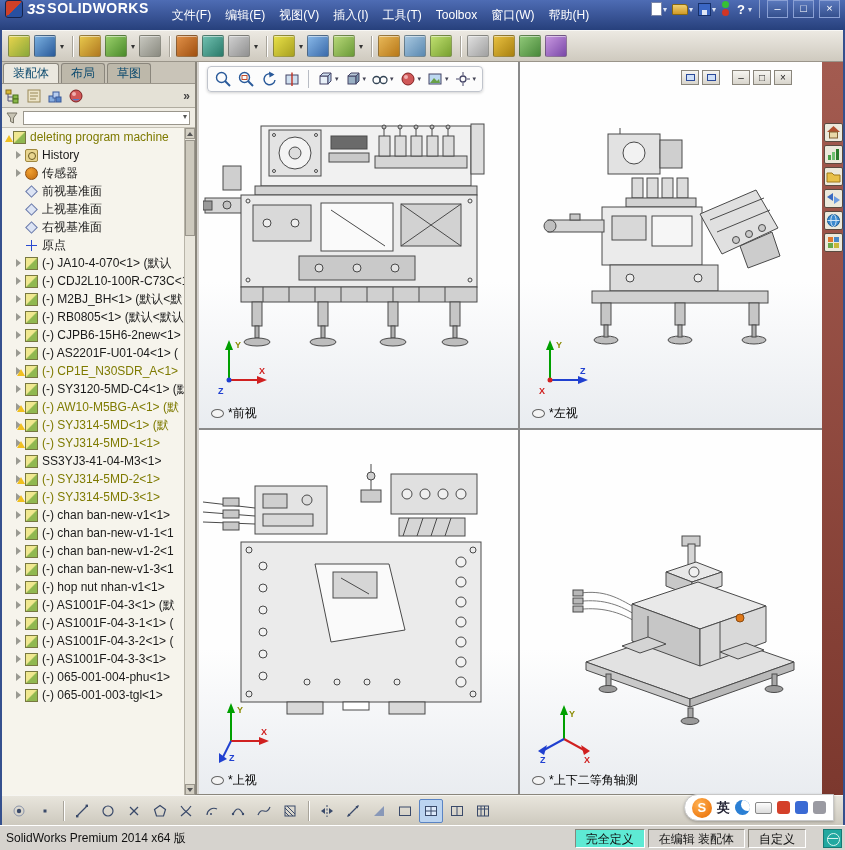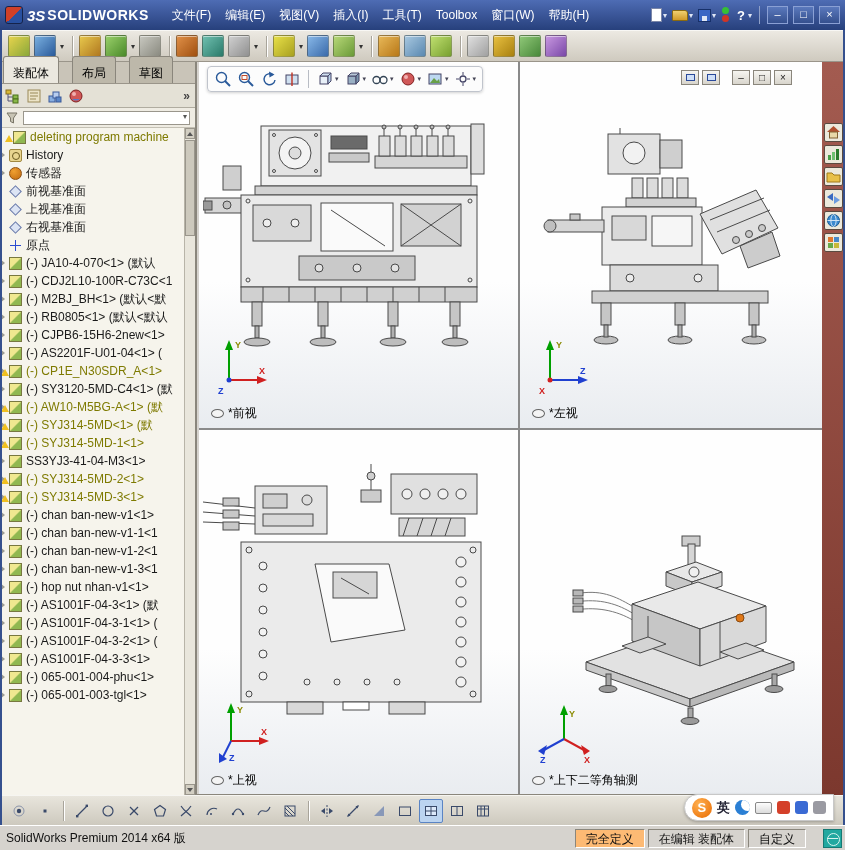--- a/index.html
+++ b/index.html
@@ -1,20 +1,20 @@
 <!DOCTYPE html>
 <html><head>
 <meta charset="utf-8">
 <style>
 *{margin:0;padding:0;box-sizing:border-box}
 html,body{width:845px;height:850px;overflow:hidden}
 body{position:relative;font-family:"Liberation Sans",sans-serif;background:#d6d3ce;font-size:12px}
 
 
-.titlebar{position:absolute;left:0;top:0;width:845px;height:30px;background:linear-gradient(#4e6cb4,#27407c);display:flex;align-items:center;color:#fff;z-index:60}
+.titlebar{position:absolute;left:0;top:0;width:845px;height:30px;background:linear-gradient(#4e6cb4,#27407c);display:flex;align-items:flex-start;color:#fff;z-index:60}
 .app-icon{width:18px;height:18px;margin:0 4px 0 5px;border-radius:3px;background:linear-gradient(135deg,#d04028 50%,#2850a0 50%);border:1px solid #15234a}
 .logo-mark{font-style:italic;font-weight:bold;font-size:15px;margin-right:2px}
 .logo-text{font-weight:bold;font-size:14px;letter-spacing:.5px;margin-right:16px}
 .menus{display:flex;height:100%;align-items:center}
 .menu-item{padding:0 7px;height:22px;line-height:22px;cursor:default;white-space:nowrap}
 .tb-right{margin-left:auto;display:flex;align-items:center;gap:5px;margin-right:5px}
 .q-btn{display:flex;align-items:center;gap:1px}
 .q-caret{font-size:8px;color:#dfe6f5}
 .q-new{width:11px;height:14px;background:#fff;border:1px solid #7a86a8}
 .q-open{width:16px;height:11px;background:linear-gradient(#f0d070,#d09a28);border:1px solid #8a6a10;border-radius:1px 3px 1px 1px}
@@ -31,29 +31,29 @@
 .toolbar-main{position:absolute;left:0;top:30px;width:845px;height:32px;background:linear-gradient(#ece9e2,#cfcabf);border-top:1px solid #f8f7f4;border-bottom:1px solid #9a958a;display:flex;align-items:center;padding:0 8px;gap:4px}
 .t2-icon{width:22px;height:22px;border:1px solid rgba(90,90,80,.45);border-radius:2px;position:relative;box-shadow:inset 0 1px 0 rgba(255,255,255,.5)}
 .t2-icon[data-caret="true"]{margin-right:8px}
 .t2-icon[data-caret="true"]::after{content:"▾";position:absolute;right:-9px;top:6px;font-size:8px;color:#333}
 .t2-icon[data-gap="true"]{margin-left:11px}
 .t2-icon[data-gap="true"]::before{content:"";position:absolute;left:-8px;top:0;width:1px;height:21px;background:#a8a49a;box-shadow:1px 0 0 #fff}
 
 
 .left-panel{position:absolute;left:0;top:62px;width:197px;height:733px;background:#f3f1e9;border-right:2px solid #8a867c;z-index:10}
 .lp-tabs{height:22px;background:#c9c4b8;display:flex;align-items:flex-end;padding:2px 0 0 3px;border-bottom:1px solid #9a958a}
-.lp-tab{font-size:12px;padding:8px 9px 1px;border:1px solid #8a867c;border-bottom:none;background:#bdb8aa;margin-right:13px;border-radius:3px 3px 0 0;color:#000000}
+.lp-tab{font-size:12px;padding:1px 9px 1px;border:1px solid #8a867c;border-bottom:none;background:#bdb8aa;margin-right:2px;border-radius:3px 3px 0 0;color:#0c4a6e}
 .lp-tab[data-active="true"]{background:#ebe8df}
 .lp-icons{height:24px;display:flex;align-items:center;gap:5px;padding:2px 5px;background:#e4e1d6;border-bottom:1px solid #b0aca0}
 .lp-overflow{margin-left:auto;color:#444;font-weight:bold}
 .lp-filter{height:20px;display:flex;align-items:center;gap:4px;padding:2px 5px;border-bottom:1px solid #c4c0b4;background:#efece3}
 .filter-box{flex:1;height:14px;border:1px solid #9a968c;background:#fff;position:relative}
 .filter-box::after{content:"▾";position:absolute;right:2px;top:0;font-size:8px;color:#555}
 .lp-tree{position:absolute;left:0;right:11px;top:66px;bottom:0;background:#f6f4ec;overflow:hidden}
-.tree-row{height:18px;display:flex;align-items:center;white-space:nowrap;overflow:hidden}
+.tree-row{height:18px;display:flex;align-items:center;padding-left:16px;white-space:nowrap;overflow:hidden}
 .tree-row[data-root="true"]{padding-left:4px}
 .arrow{width:0;height:0;border-top:4px solid transparent;border-bottom:4px solid transparent;border-left:5px solid #9a9a92;margin-right:4px;flex:none}
 .tree-row:not([data-arrow="true"]) .arrow{border-left-color:transparent}
 .tico{width:13px;height:13px;margin-right:4px;position:relative;flex:none}
 .tlabel{color:#1a1a1a;font-size:12px}
 .tree-row[data-color="olive"] .tlabel{color:#7e7a00}
 .tree-row[data-icon="asm"] .tico{background:linear-gradient(135deg,#f0e890 45%,#90b850 55%);border:1px solid #787840}
 .tree-row[data-warn="true"] .tico::before{content:"";position:absolute;left:-9px;top:3px;width:0;height:0;border-left:4px solid transparent;border-right:4px solid transparent;border-bottom:7px solid #f0c020}
 .tree-row[data-icon="history"] .tico{background:#e8d590;border:1px solid #a08840;border-radius:2px}
 .tree-row[data-icon="history"] .tico::after{content:"";position:absolute;left:2px;top:2px;width:6px;height:6px;border:1px solid #6a5a20;border-radius:50%}
@@ -108,21 +108,21 @@
 .sketchbar{position:absolute;left:0;top:795px;width:845px;height:30px;background:linear-gradient(#e8e5dc,#cdc9be);border-top:1px solid #f6f5f1;box-shadow:0 -1px 0 #8a867c;display:flex;align-items:center;padding:0 7px;gap:2px;z-index:4}
 .sk-btn{width:24px;height:24px;display:flex;align-items:center;justify-content:center;border-radius:2px;border:1px solid transparent}
 .sk-btn[data-active="true"]{background:#bcd4f0;border:1px solid #5a84c4}
 .sk-sep{width:1px;height:20px;background:#a8a49a;box-shadow:1px 0 0 #fff;margin:0 4px}
 
 
 .statusbar{position:absolute;left:0;top:825px;width:845px;height:25px;background:#d6d3ce;border-top:1px solid #fff;display:flex;align-items:center;color:#111;z-index:6}
 .st-text{margin-left:6px}
 .st-spacer{flex:1}
 .st-panel{border:1px solid;border-color:#8a867c #fff #fff #8a867c;padding:2px 10px;margin-right:3px;height:19px;line-height:14px;white-space:nowrap}
-.st-panel.teal{background:#fdba74}
+.st-panel.teal{background:#5eead4}
 .st-globe{width:19px;height:19px;background:#22a8a0;border:1px solid #167a74;margin:0 3px 0 14px;position:relative}
 .st-globe::before{content:"";position:absolute;left:3px;top:3px;width:11px;height:11px;border:1px solid #d8f4f0;border-radius:50%}
 .st-globe::after{content:"";position:absolute;left:3px;top:8px;width:11px;height:1px;background:#d8f4f0}
 
 
 .ime{position:absolute;left:684px;top:794px;width:150px;height:27px;background:#fff;border:1px solid #c8c8c8;border-radius:14px 0 0 14px;display:flex;align-items:center;gap:5px;padding:0 7px;box-shadow:0 1px 3px rgba(0,0,0,.25);z-index:20}
 .ime-logo{width:20px;height:20px;border-radius:50%;background:radial-gradient(circle at 35% 30%,#ffb050,#e86a00);color:#fff;font-weight:bold;font-size:13px;text-align:center;line-height:20px}
 .ime-lang{font-size:13px;color:#223;font-weight:bold}
 .ime-moon{width:15px;height:15px;border-radius:50%;background:#2a7fd4;position:relative;overflow:hidden}
 .ime-moon::after{content:"";position:absolute;left:6px;top:-2px;width:13px;height:13px;border-radius:50%;background:#fff}

